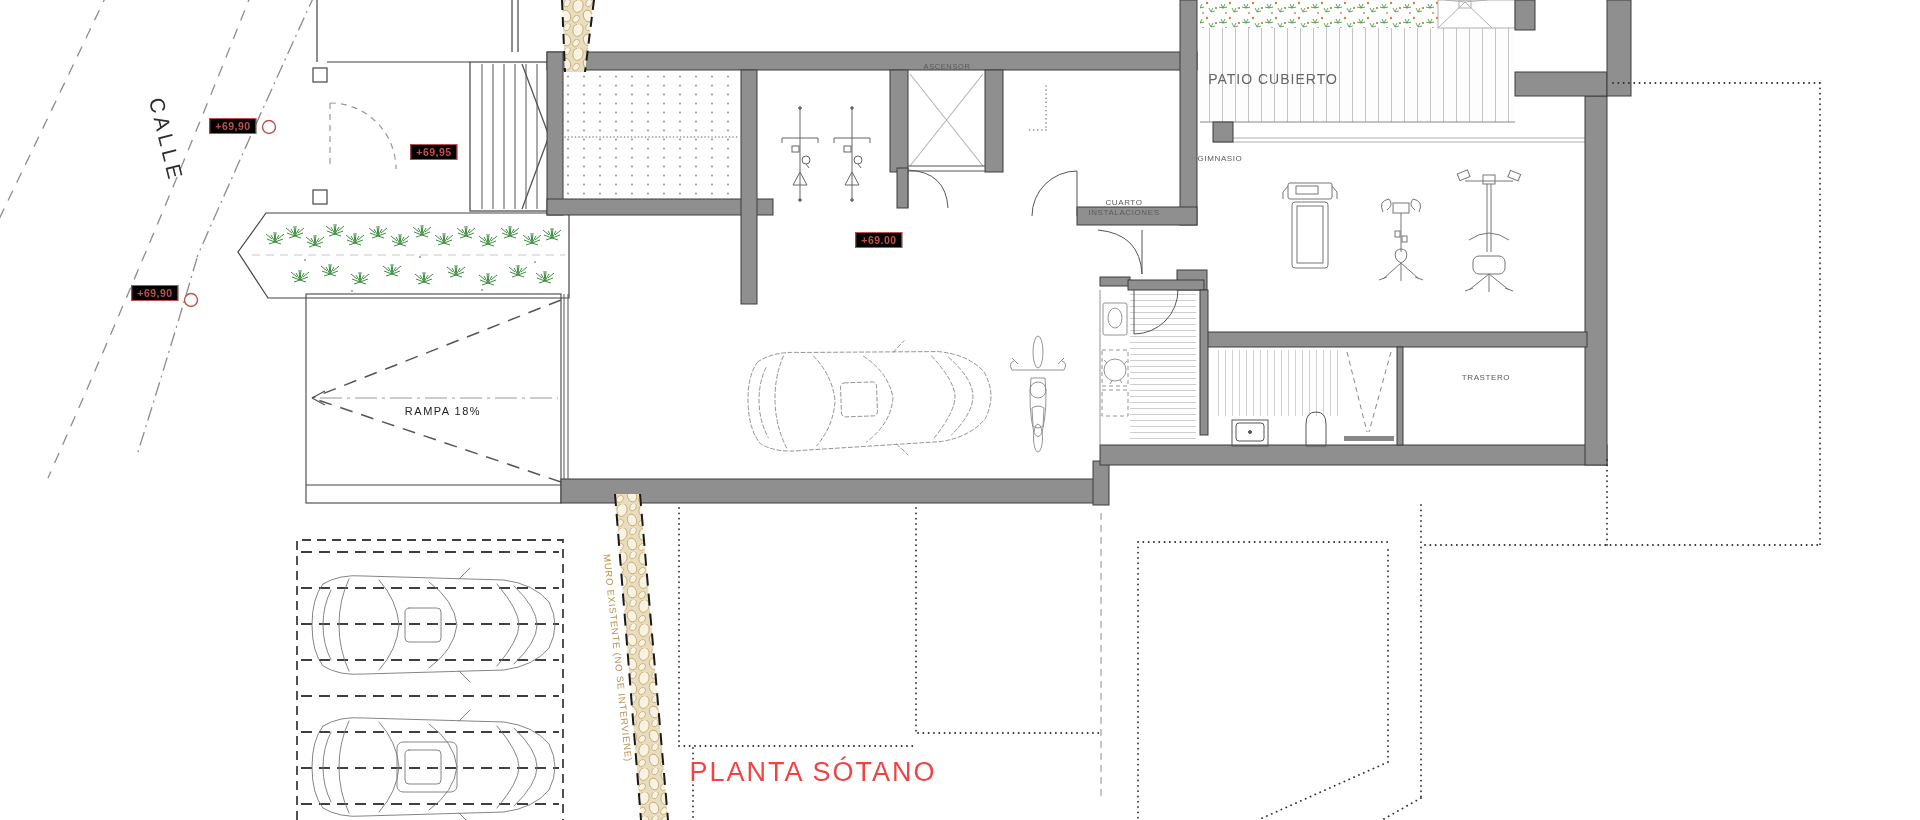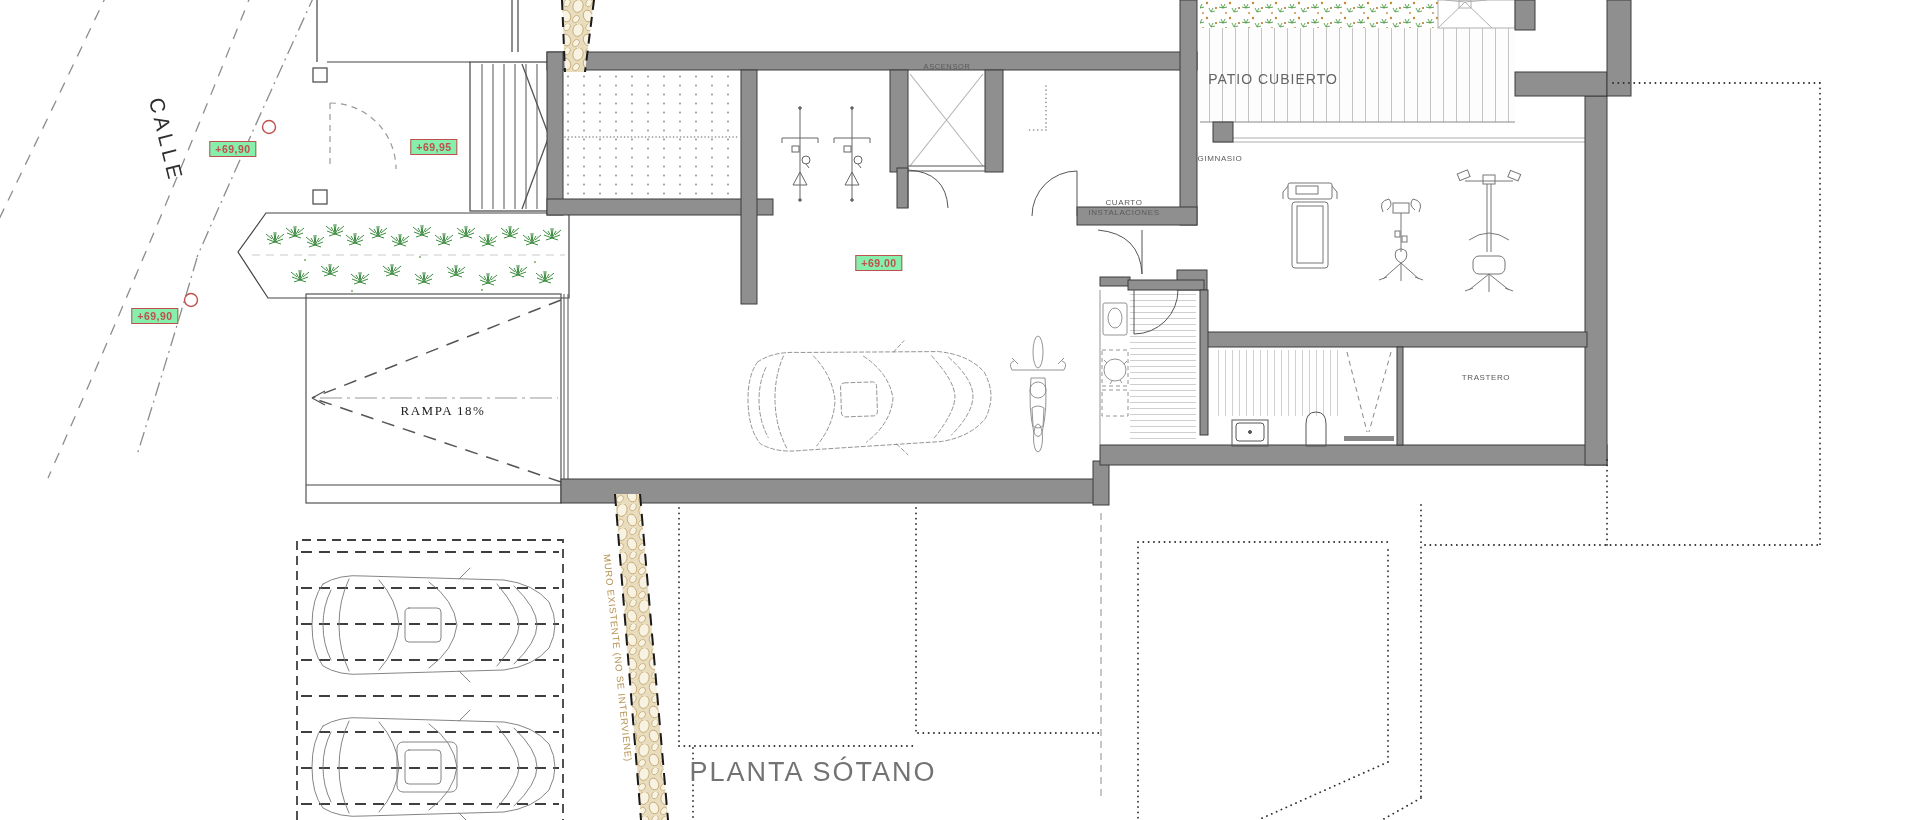--- a/index.html
+++ b/index.html
@@ -1,26 +1,26 @@
 <!DOCTYPE html>
 <html><head>
 <meta charset="utf-8">
 <style>
   html,body{margin:0;padding:0;background:#ffffff;}
   .canvas{position:relative;width:1920px;height:820px;background:#ffffff;overflow:hidden;
           font-family:"Liberation Sans",sans-serif;}
   svg{position:absolute;left:0;top:0;}
   .lbl{position:absolute;transform:translate(-50%,-50%);white-space:nowrap;color:#555;
        font-family:"Liberation Sans",sans-serif;}
-  .red-box{border:1.4px solid #c0504d;color:#c0504d;background:#86efac;font-size:10.5px;
-           font-weight:600;padding:1px 5px;letter-spacing:.5px;margin-top:23px;}
+  .red-box{border:1.4px solid #c0504d;color:#c0504d;background:#000000;font-size:10.5px;
+           font-weight:600;padding:1px 5px;letter-spacing:.5px;}
   .rot{transform:translate(-50%,-50%) rotate(76deg);}
   .rot-path{transform:translate(-50%,-50%) rotate(84deg);}
   .room-lbl{font-size:8px;letter-spacing:.6px;color:#5a5a5a;text-align:center;}
-  .title-lbl{font-size:27px;letter-spacing:2px;color:#737373;}
+  .title-lbl{font-size:27px;letter-spacing:2px;color:#ef4444;}
 </style>
 </head>
 <body>
 
 <div class="canvas">
 
 <svg width="1920" height="820" viewBox="0 0 1920 820">
 <defs>
   <pattern id="dotgrid" width="16" height="9" patternUnits="userSpaceOnUse">
     <circle cx="8" cy="4.5" r="0.9" fill="#8a8a8a"></circle>
@@ -303,32 +303,32 @@
 
 <g stroke="#c0504d" stroke-width="1.4" fill="none">
   <circle cx="269" cy="127" r="6.5"></circle>
   <circle cx="191" cy="300" r="6.5"></circle>
 </g>
 </svg>
 
 <div class="lbl rot" style="left:166px;top:140px;font-size:21px;letter-spacing:4px;color:#2e2e2e;">CALLE</div>
 
 <div class="lbl red-box" style="left:233px;top:126px;">+69,90</div>
-<div class="lbl red-box" style="left:434px;top:124px;">+69,95</div>
+<div class="lbl red-box" style="left:434px;top:152px;">+69,95</div>
 <div class="lbl red-box" style="left:155px;top:293px;">+69,90</div>
 <div class="lbl red-box" style="left:879px;top:240px;">+69.00</div>
 
 <div class="lbl room-lbl" style="left:947px;top:66px;font-size:7.5px;">ASCENSOR</div>
 <div class="lbl room-lbl" style="left:1124px;top:168px;line-height:1.3;margin-top:40px;">
   <span>CUARTO</span><br>
   <span>INSTALACIONES</span>
 </div>
 <div class="lbl room-lbl" style="left:1220px;top:158px;">GIMNASIO</div>
 <div class="lbl room-lbl" style="left:1273px;top:79px;font-size:14px;letter-spacing:1px;color:#666;">PATIO CUBIERTO</div>
 <div class="lbl room-lbl" style="left:1486px;top:377px;">TRASTERO</div>
 
-<div class="lbl" style="left:443px;top:411px;font-size:13px;letter-spacing:1.5px;color:#222;font-family:Liberation Serif, serif;">RAMPA  18%</div>
+<div class="lbl" style="left:443px;top:411px;font-size:11px;letter-spacing:1.5px;color:#222;">RAMPA  18%</div>
 
 <div class="lbl rot-path" style="left:618px;top:658px;font-size:9.5px;letter-spacing:0.8px;color:#b5914f;">MURO EXISTENTE (NO SE INTERVIENE)</div>
 
 <div class="lbl title-lbl" style="left:813px;top:772px;">PLANTA SÓTANO</div>
 
 </div>
 
 </body></html>

